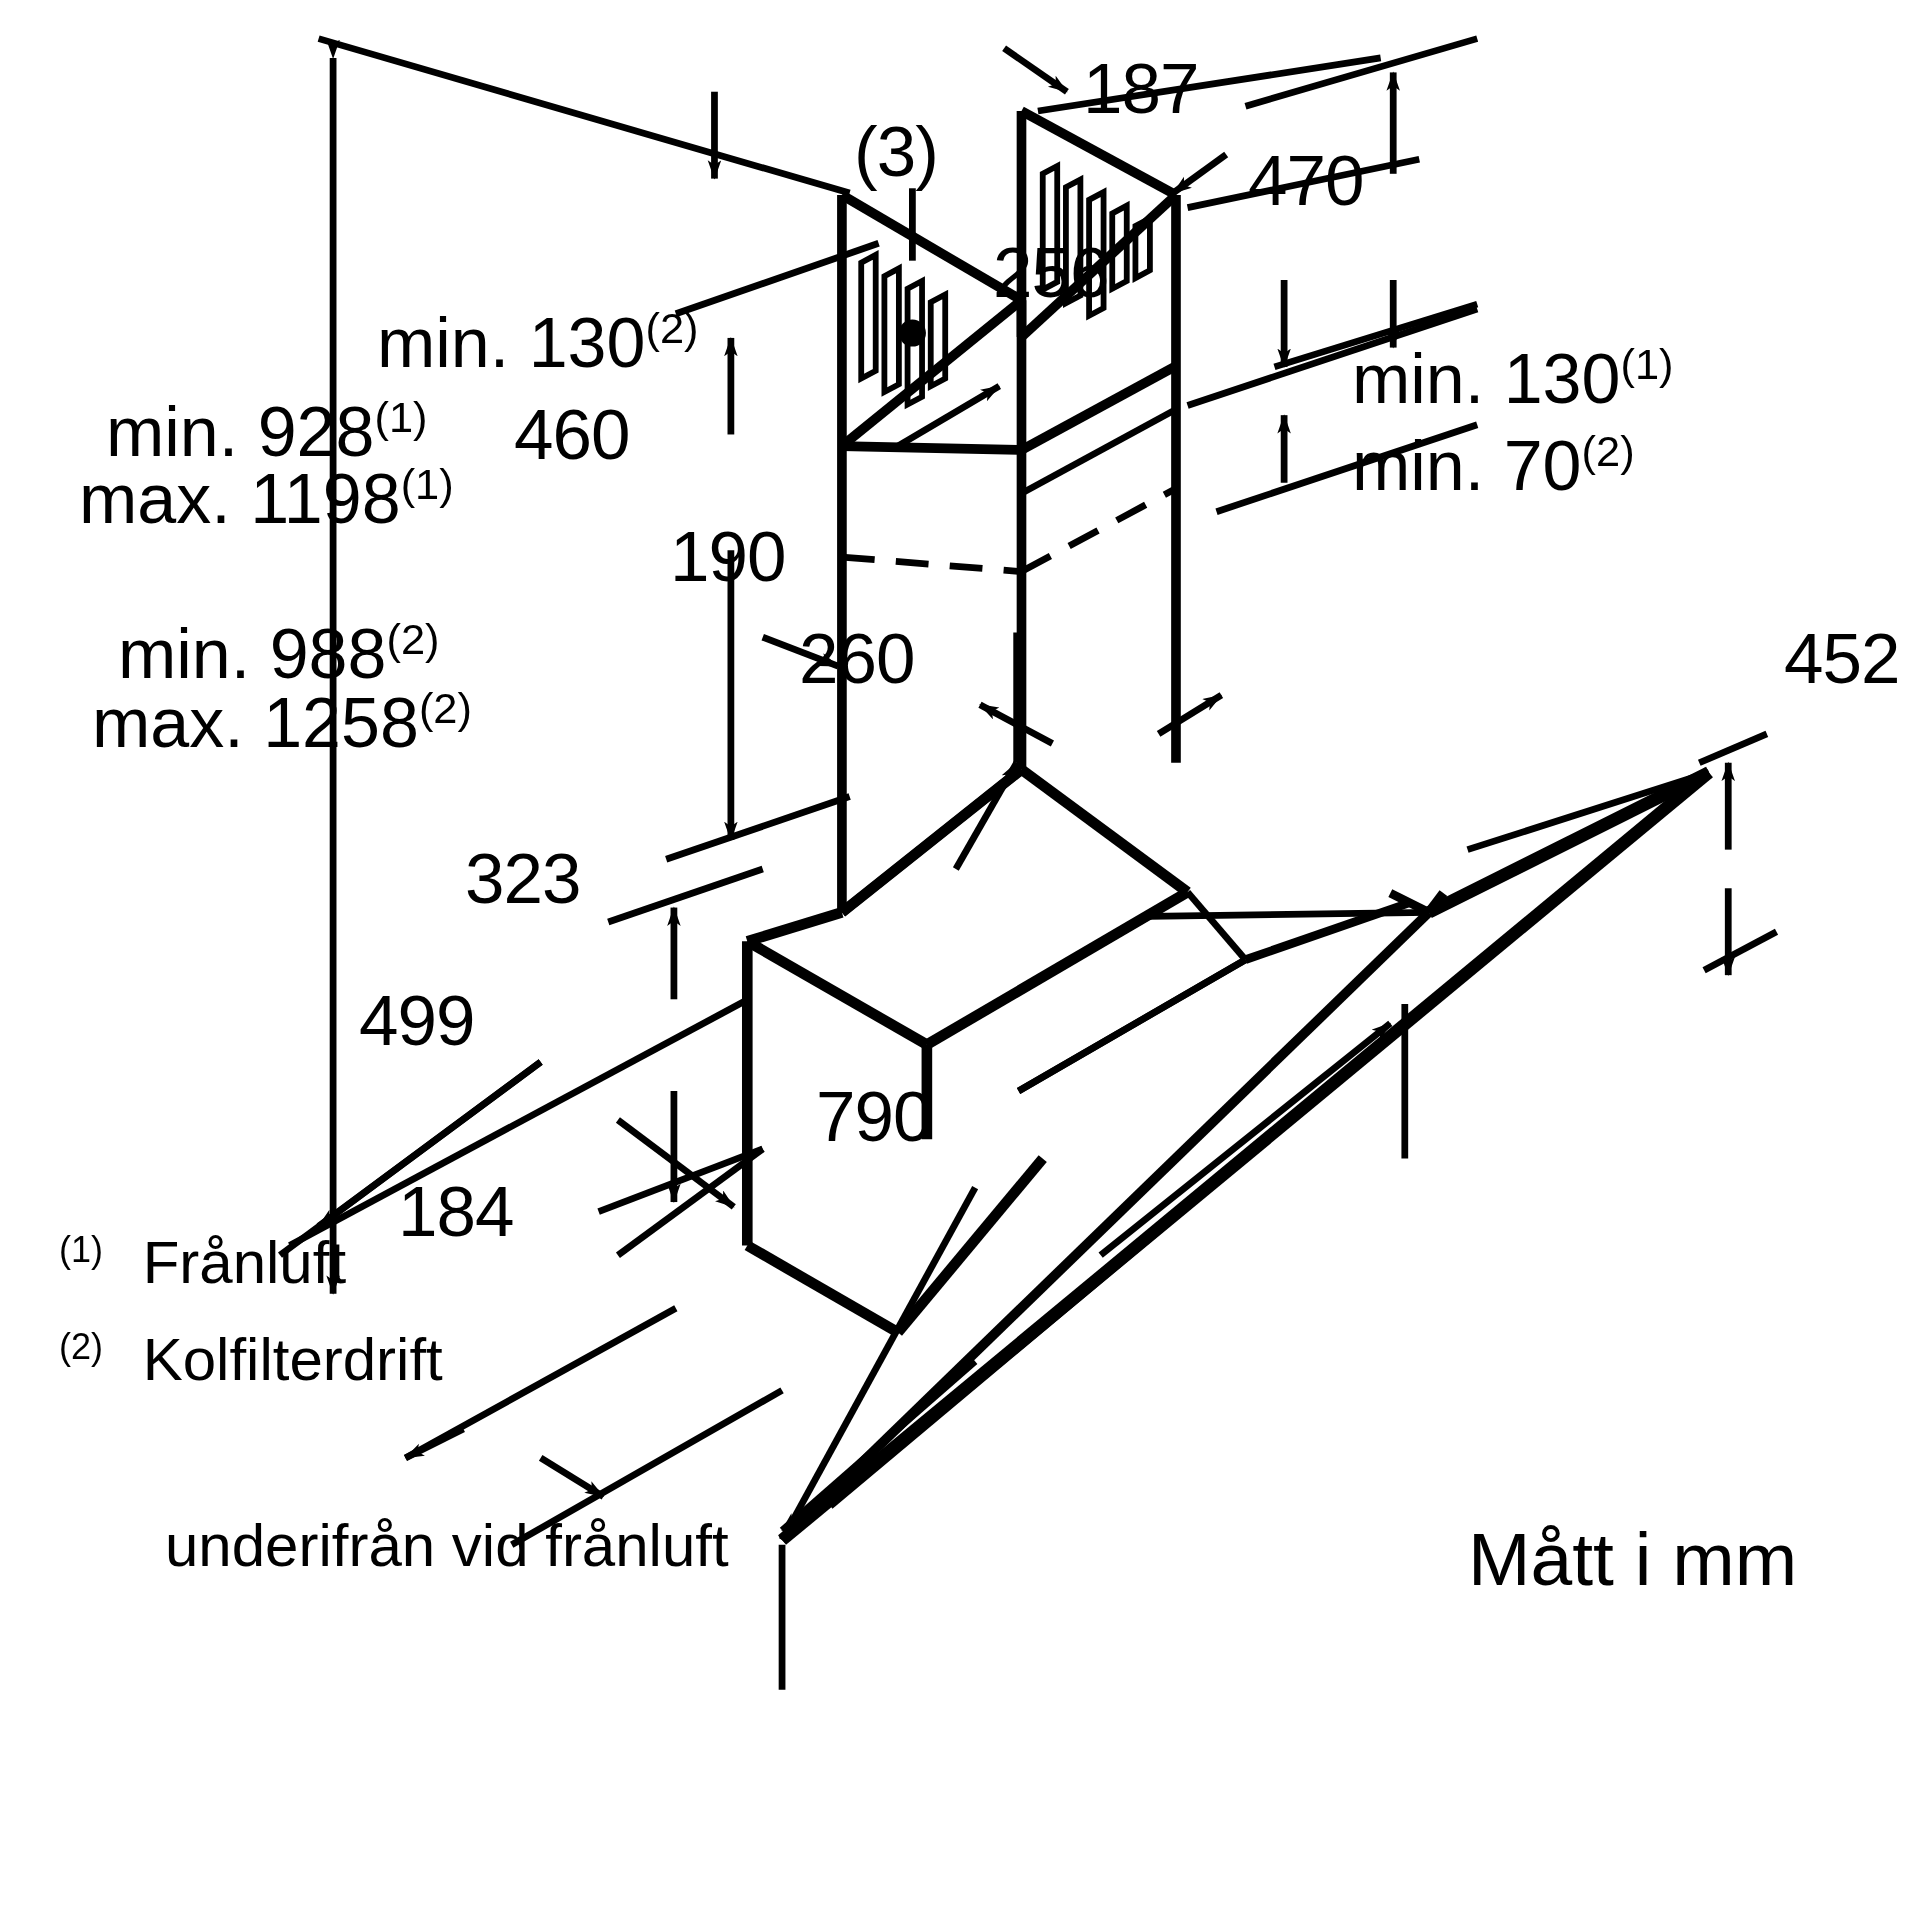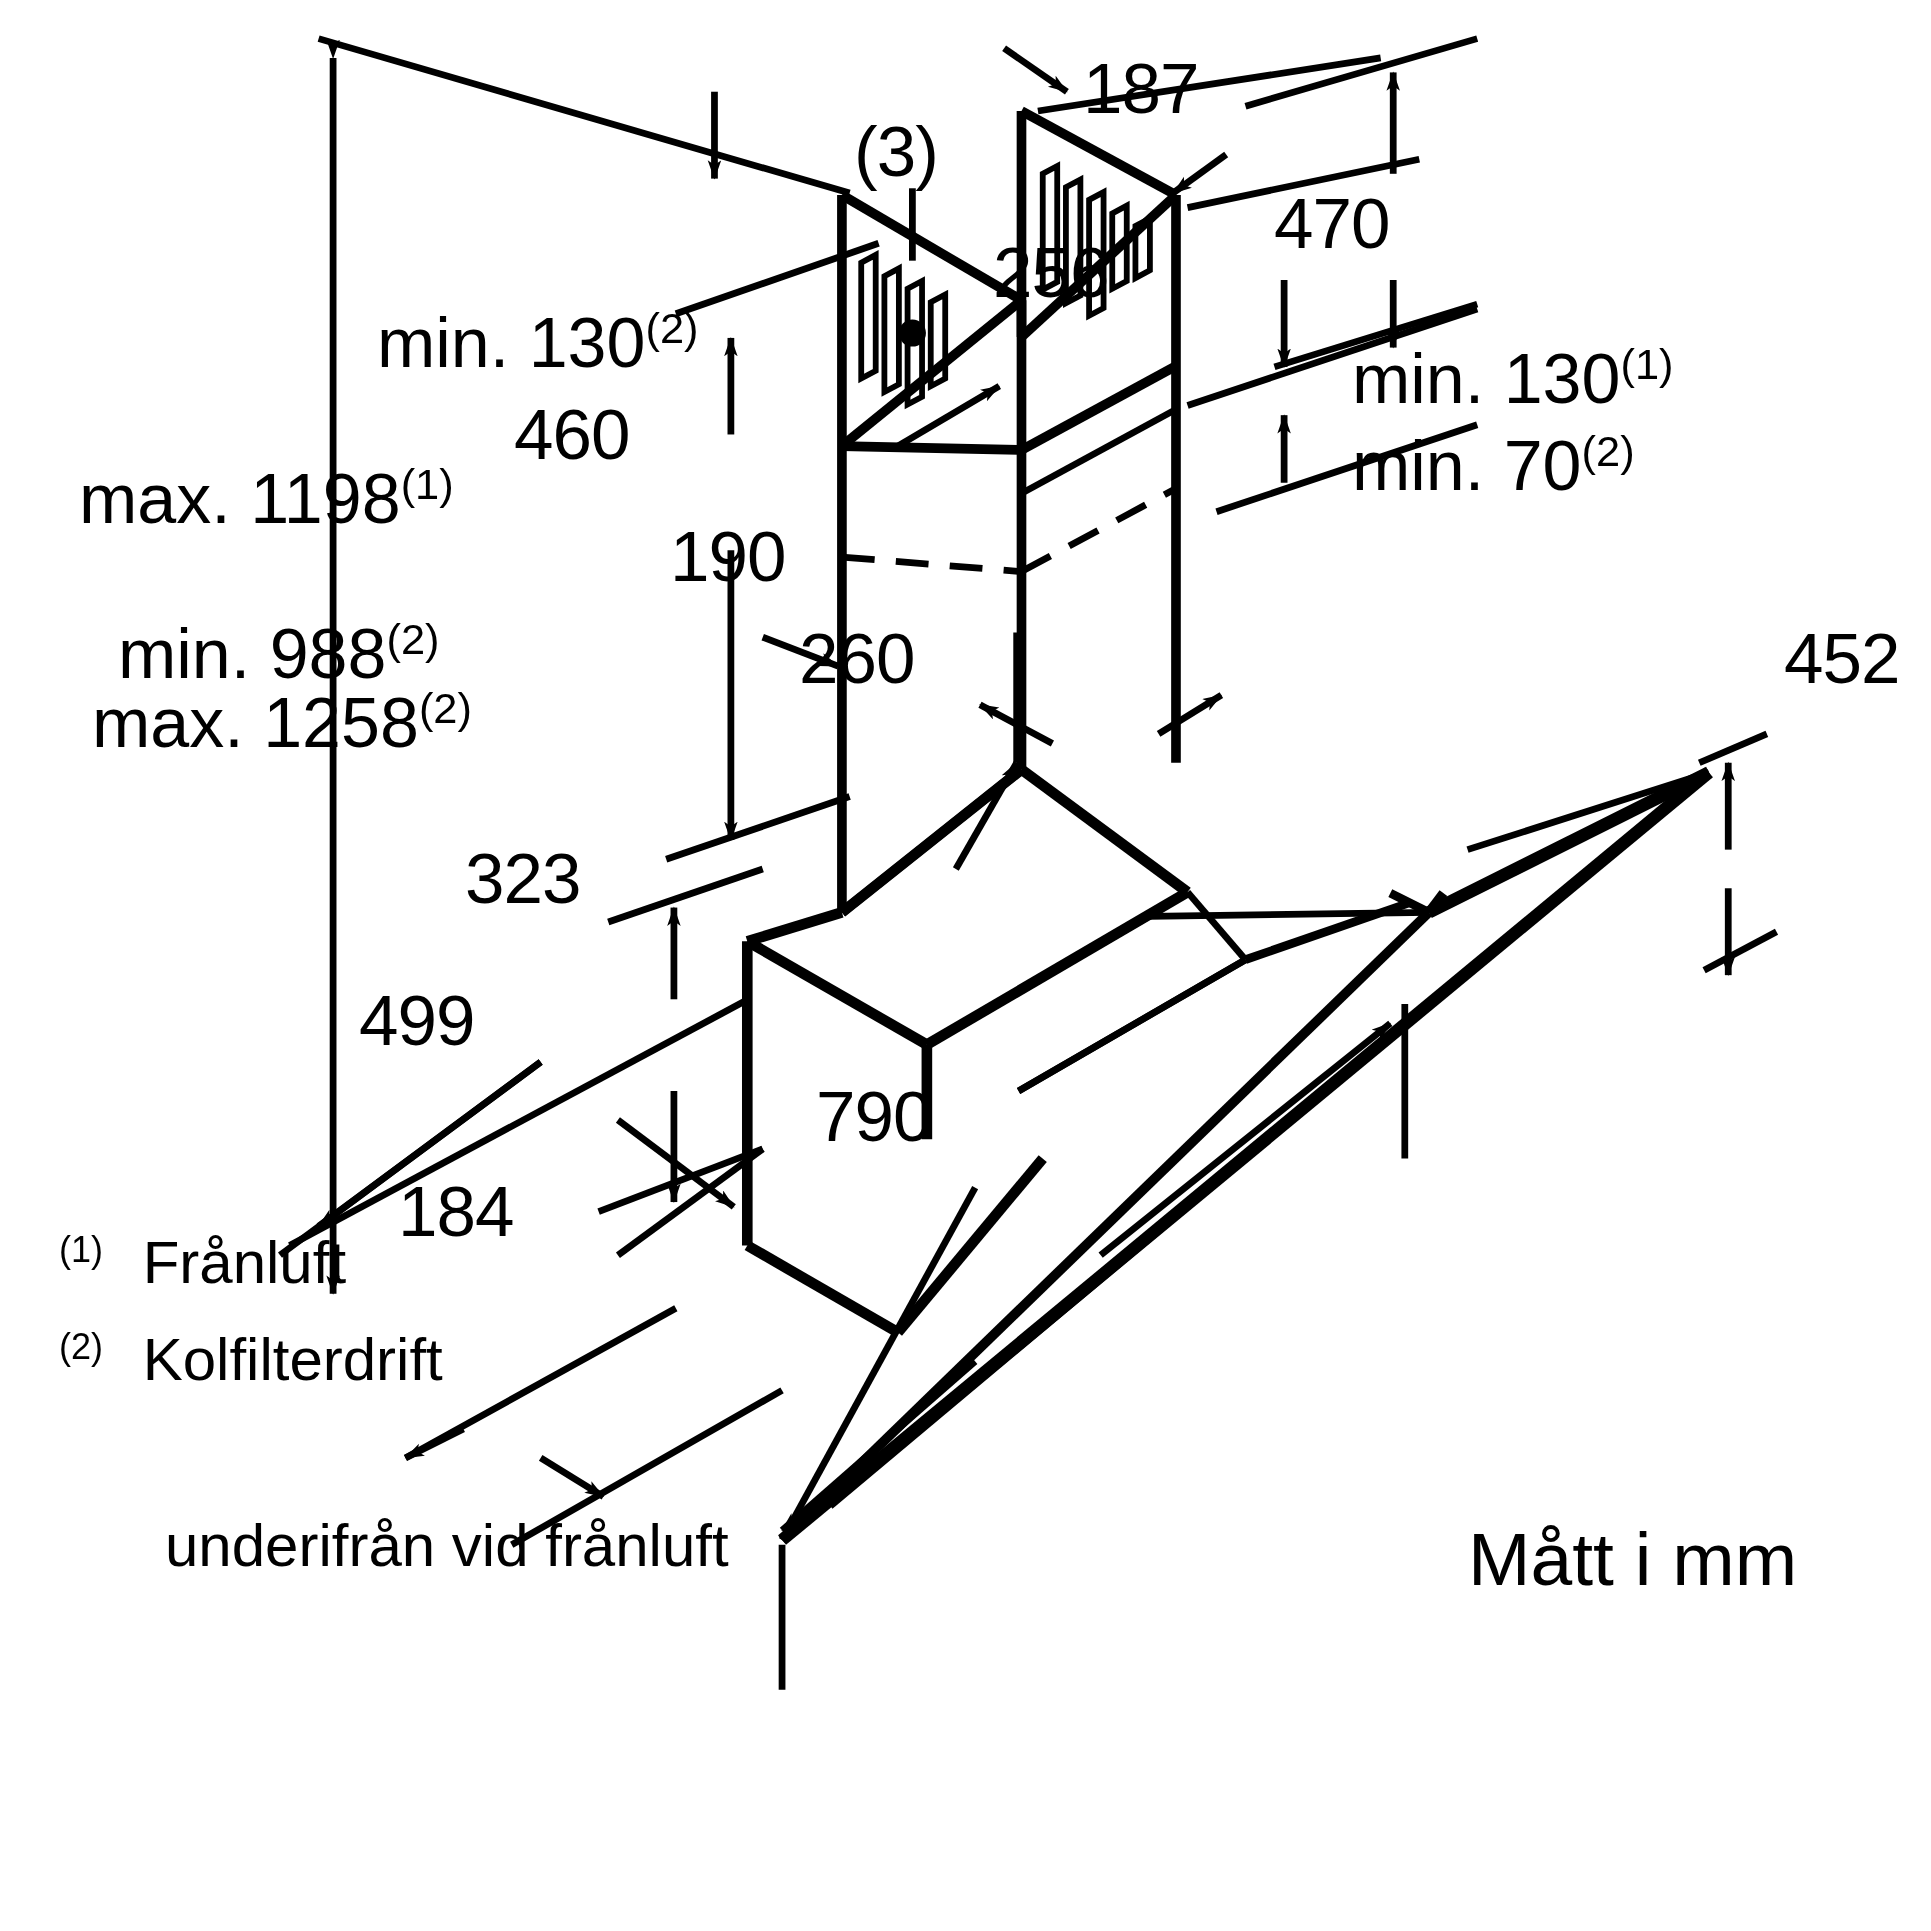--- a/index.html
+++ b/index.html
@@ -228,31 +228,34 @@
   </svg>
 
   <div class="lbl note" style="left:377px; top:307px;">
     <span>min. 130</span><span class="sup">(2)</span>
   </div>
 
   <div class="lbl dim" style="left:854px; top:116px;">(3)</div>
 
   <div class="lbl dim" style="left:1083px; top:53px;">187</div>
 
-  <div class="lbl dim" style="left:1274px; top:145px;margin-top:43px;">470</div>
+  <div class="lbl dim" style="left:1248px; top:145px;">470</div>
 
   <div class="lbl dim" style="left:993px; top:237px;">256</div>
 
   <div class="lbl note" style="left:1352px; top:343px;">
     <span>min. 130</span><span class="sup">(1)</span>
   </div>
   <div class="lbl note" style="left:1352px; top:430px;">
     <span>min. 70</span><span class="sup">(2)</span>
   </div>
 
+  <div class="lbl note" style="left:106px; top:396px;">
+    <span>min. 928</span><span class="sup">(1)</span>
+  </div>
   <div class="lbl note" style="left:79px; top:463px;">
     <span>max. 1198</span><span class="sup">(1)</span>
   </div>
 
   <div class="lbl note" style="left:118px; top:618px;">
     <span>min. 988</span><span class="sup">(2)</span>
   </div>
   <div class="lbl note" style="left:92px; top:687px;">
     <span>max. 1258</span><span class="sup">(2)</span>
   </div>

